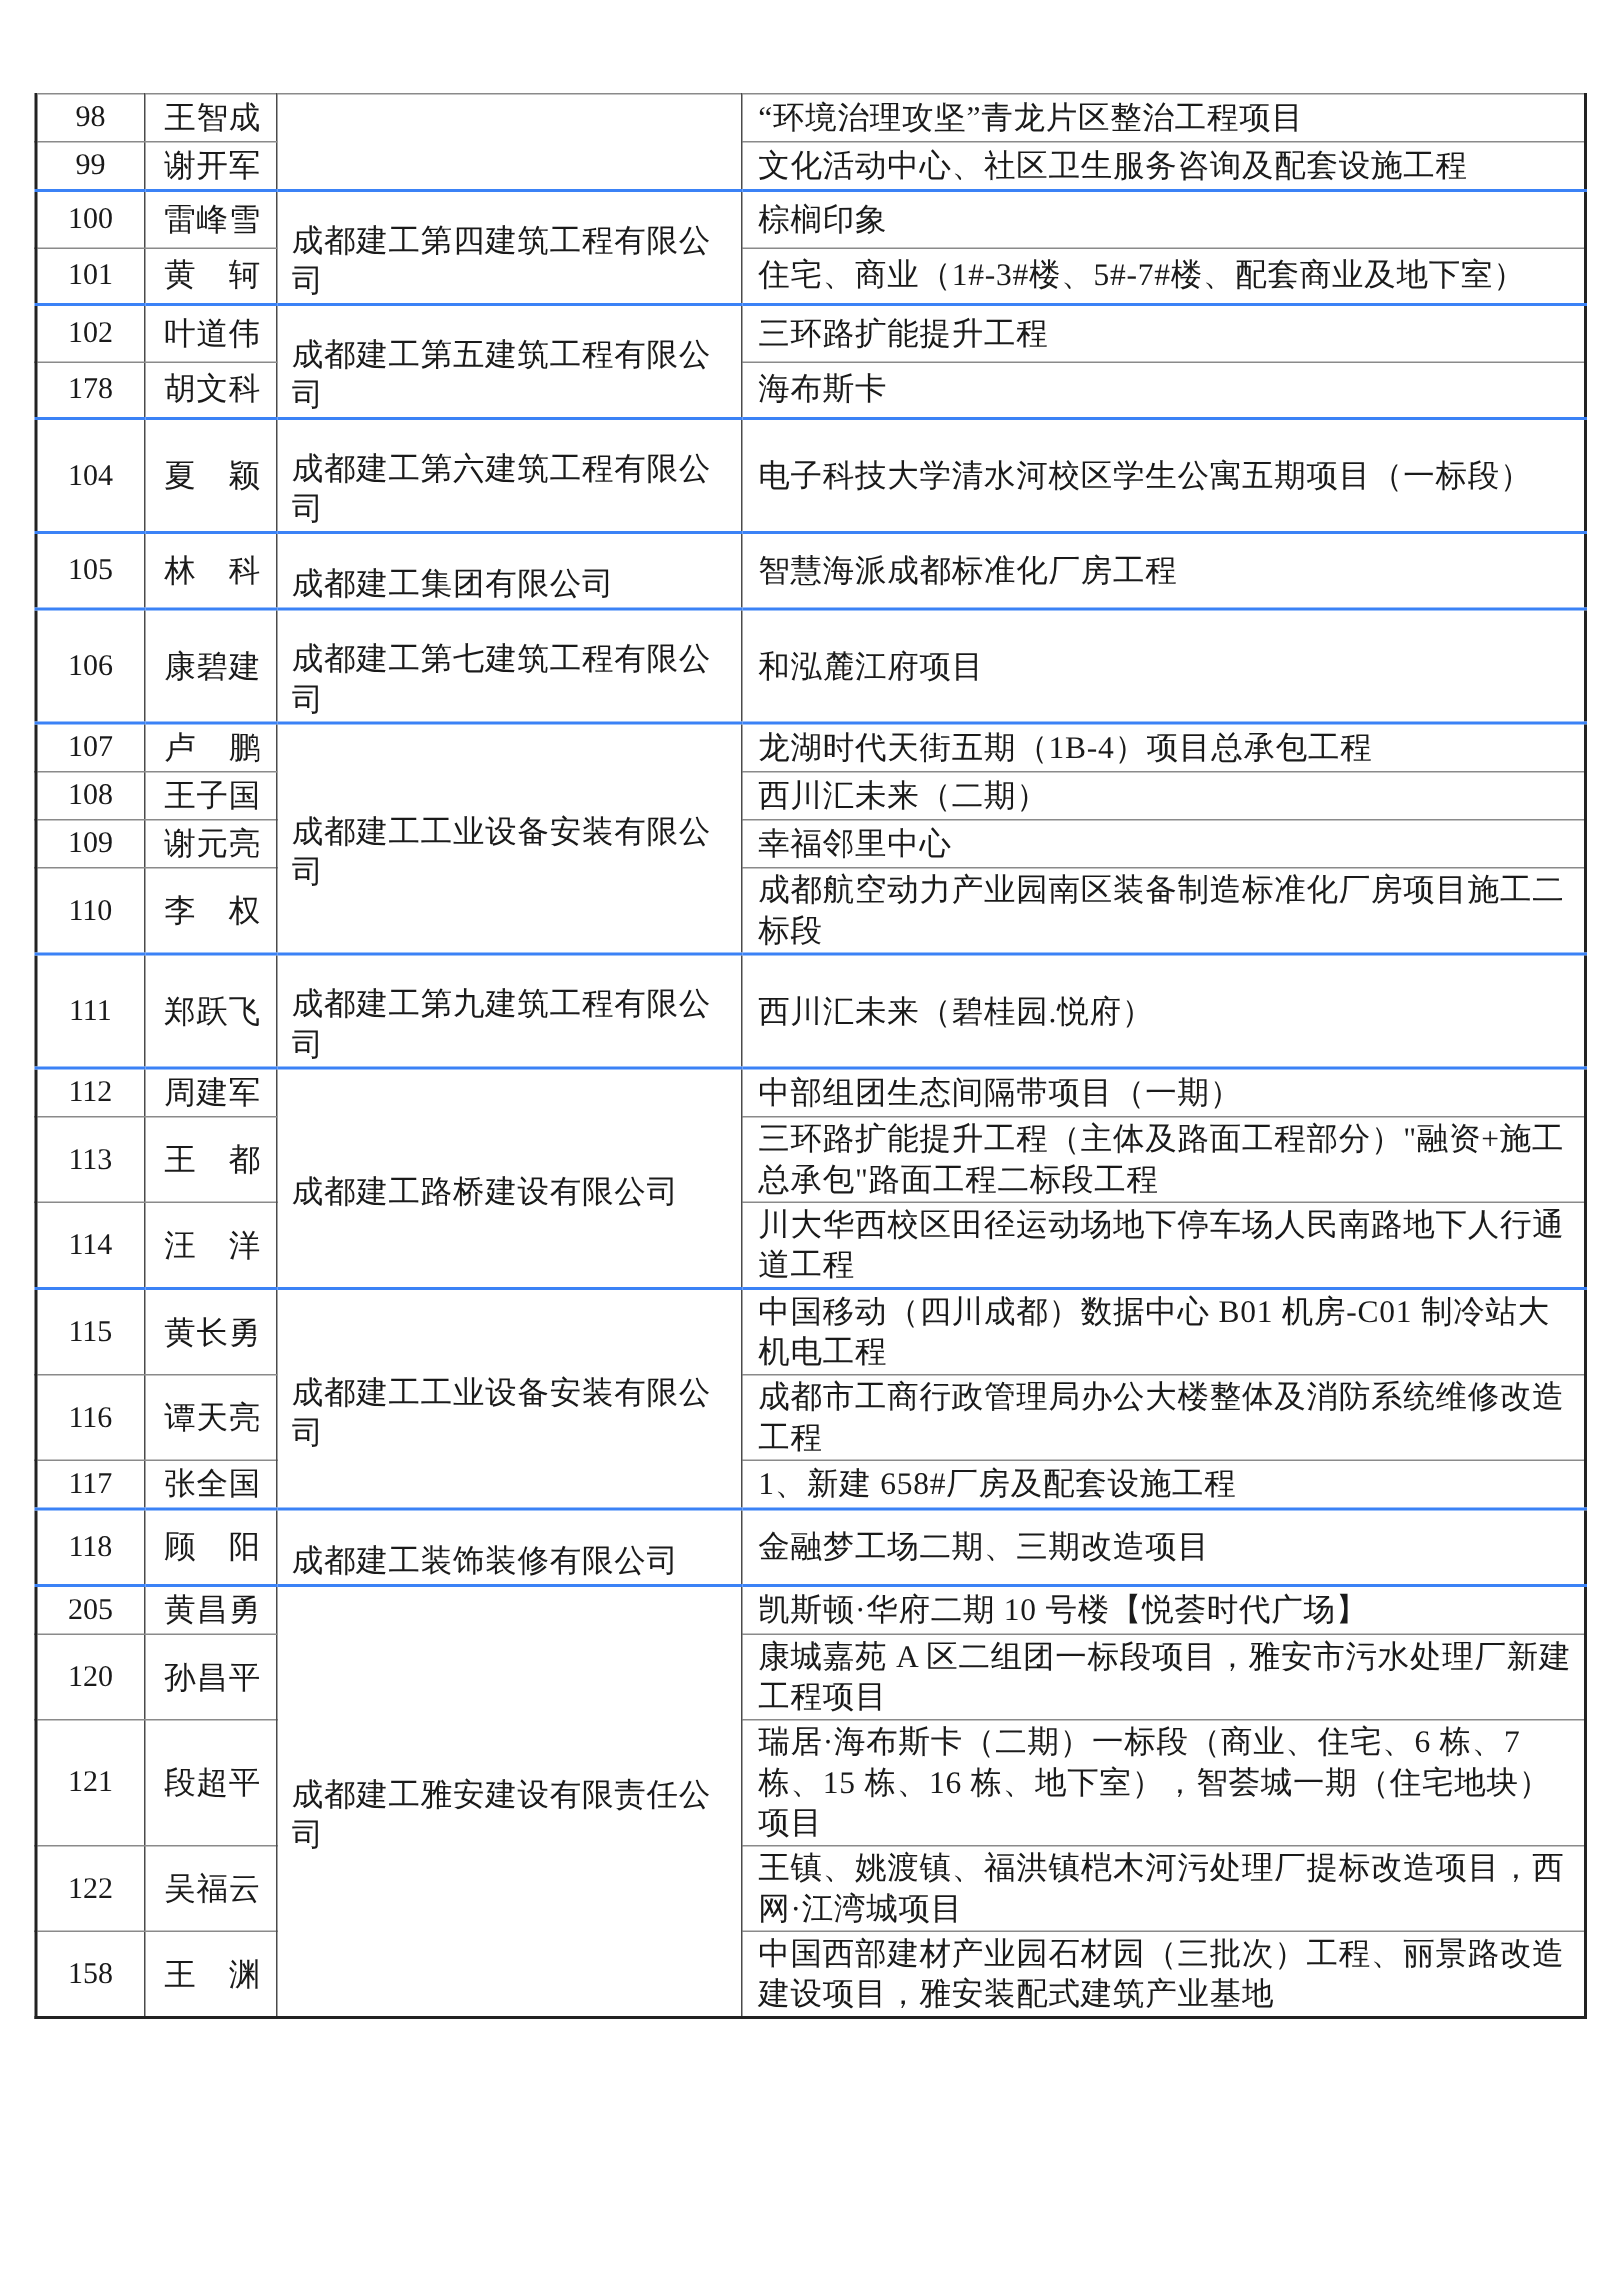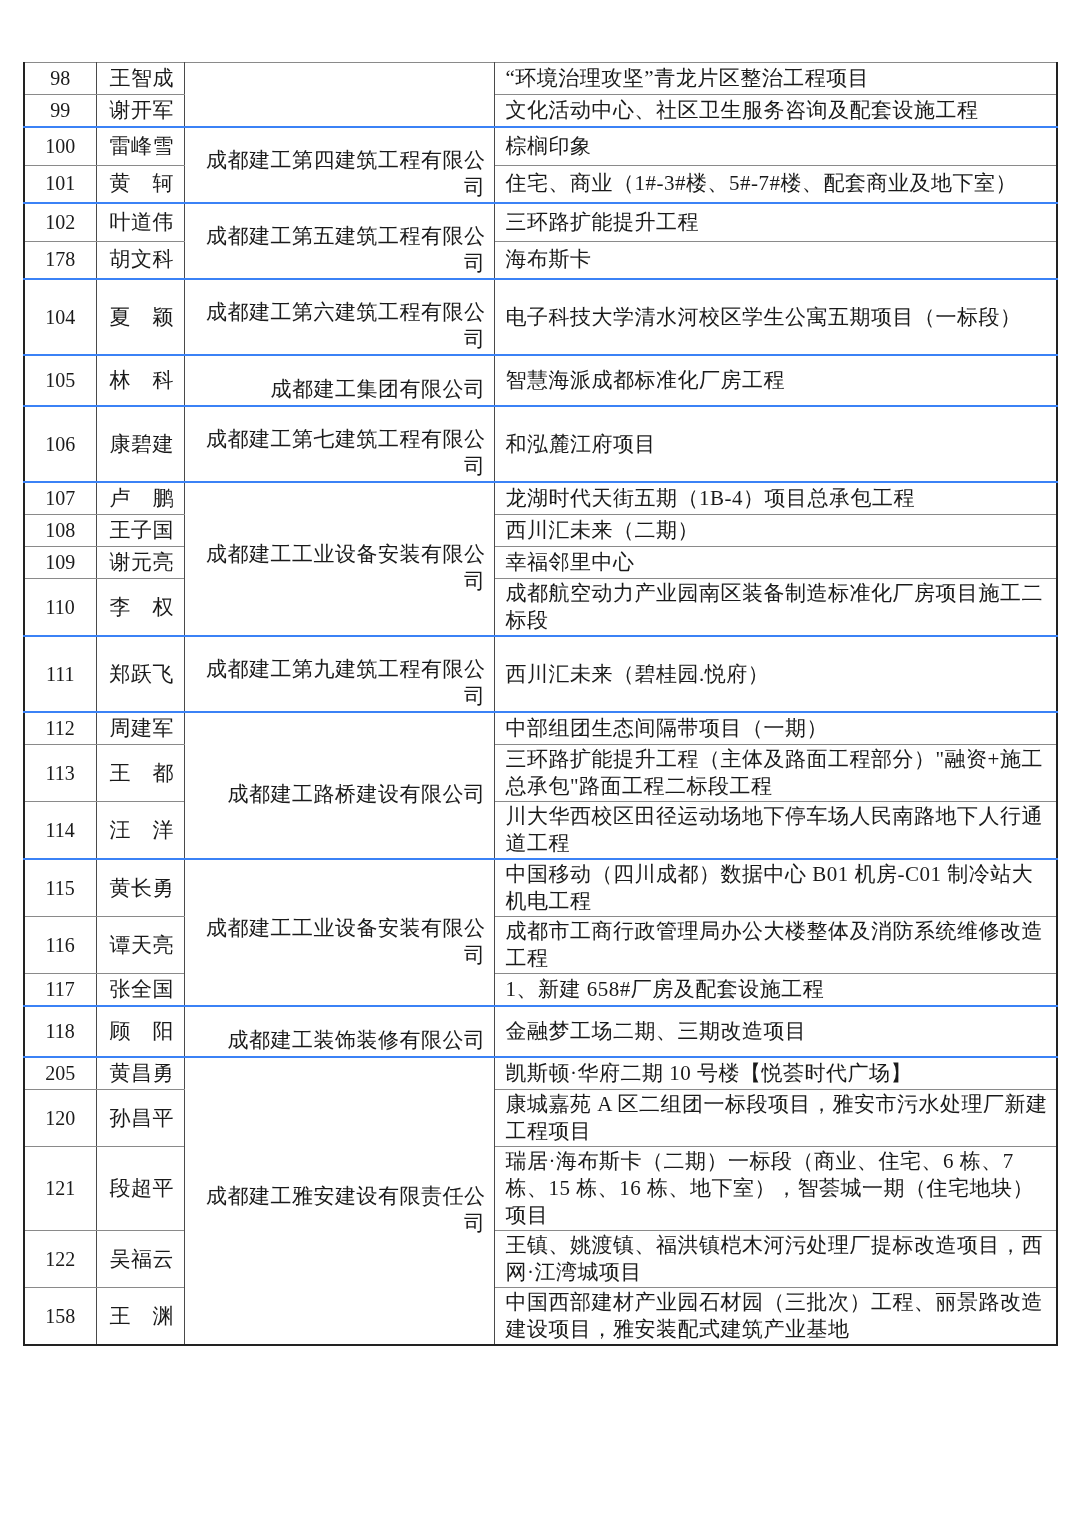--- a/index.html
+++ b/index.html
@@ -46,21 +46,21 @@
   }
   tr.group-start td { border-top: 2px solid #3b82f6; }
   tbody tr:first-child td { border-top: 1px solid #8a8a8a; }
   td.cell-no {
     text-align: center;
     font-size: 20px;
     letter-spacing: 0;
     padding: 1px 2px;
   }
   td.cell-name   { padding: 1px 6px 1px 13px; margin-left: 48px; }
-  td.cell-company{ padding: 19px 8px 1px 10px; text-align: right; }
+  td.cell-company{ padding: 19px 8px 1px 10px; }
   td.cell-project{ padding: 1px 8px 1px 11px; }
 </style>
 </head>
 <body>
 
 <div class="page">
   <table class="roster">
     <colgroup>
       <col style="width:72px">
       <col style="width:88px">

